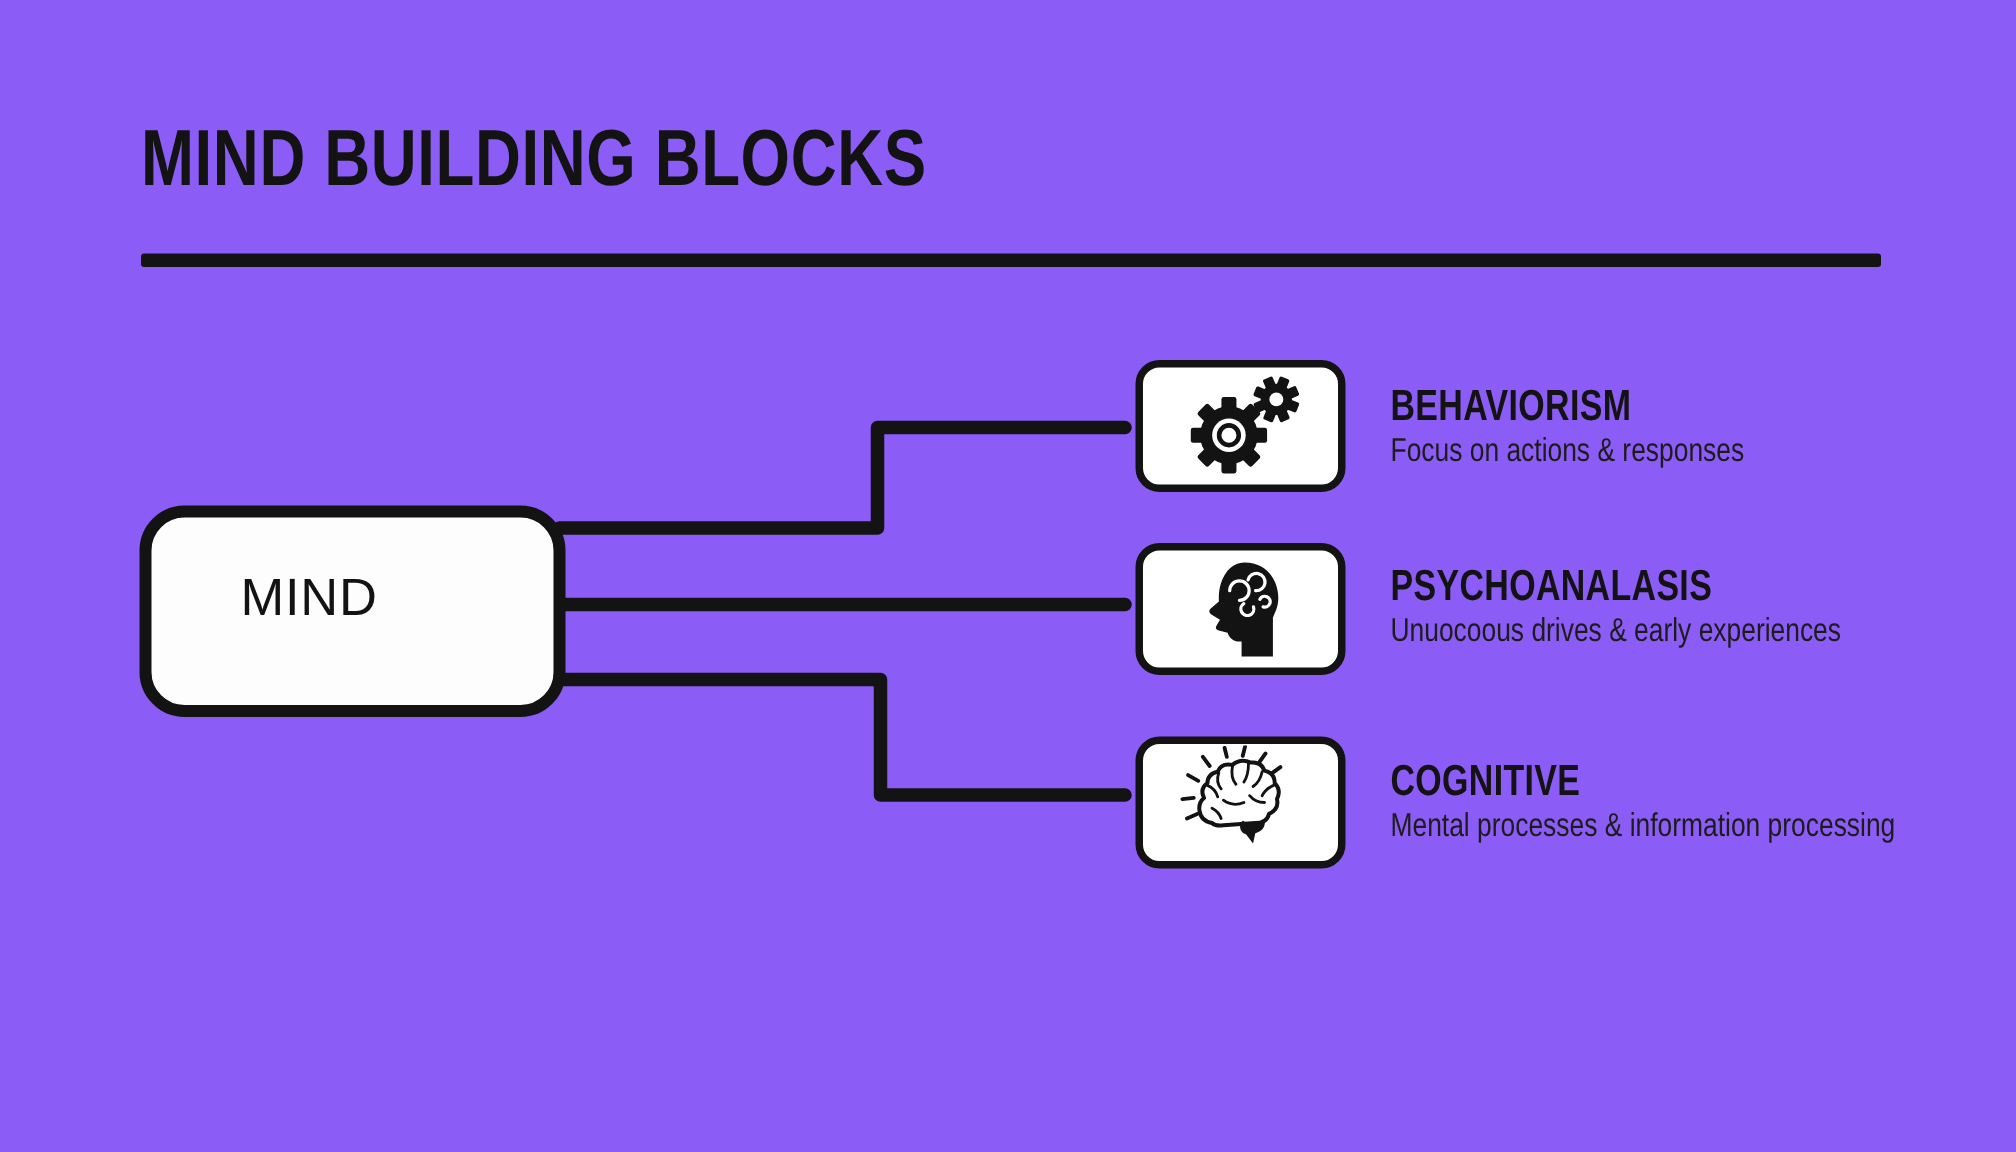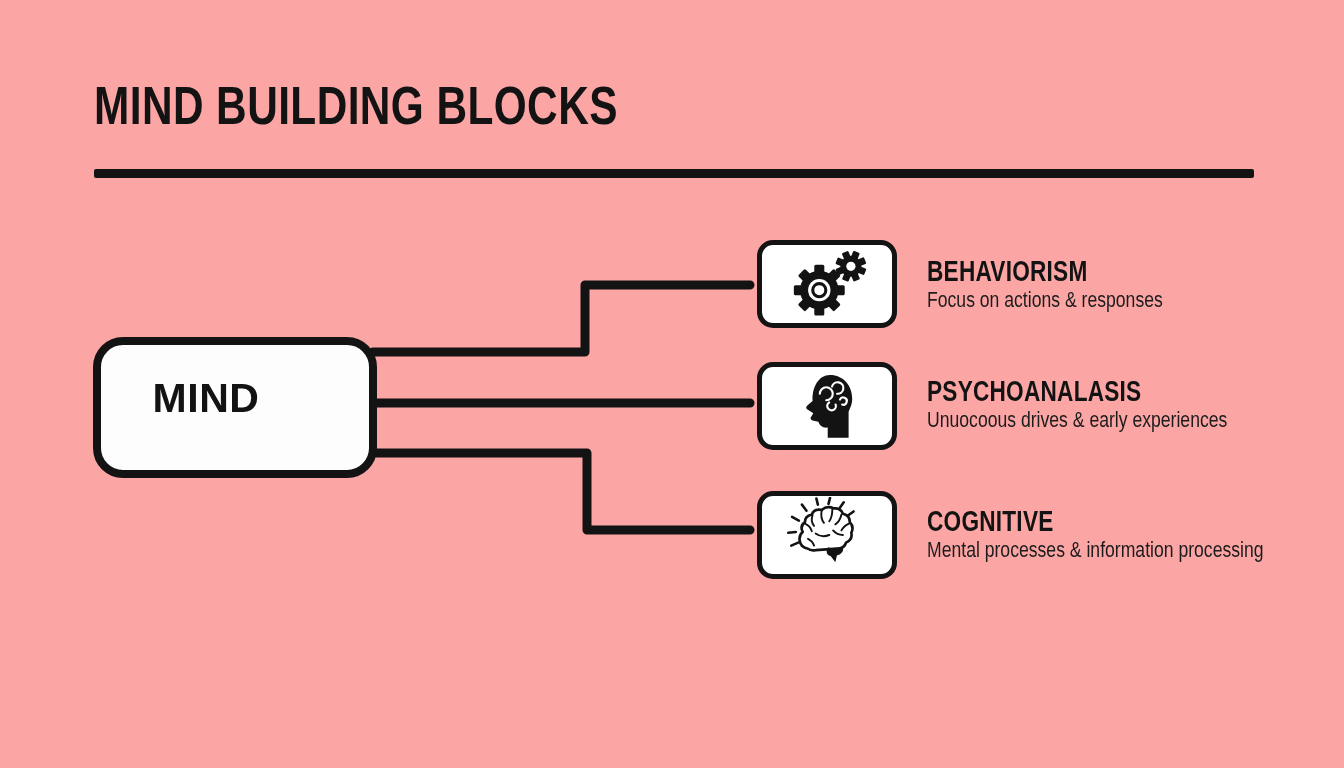--- a/index.html
+++ b/index.html
@@ -1,18 +1,18 @@
 <!DOCTYPE html>
 <html><head>
 <meta charset="utf-8">
 <style>
   html,body{margin:0;padding:0;background:#e9e9e9;}
   .canvas{
     position:relative;width:1344px;height:768px;margin:0 auto;
-    background:#fca5a5;color:#131313;overflow:hidden;
+    background:#8b5cf6;color:#131313;overflow:hidden;
     font-family:"Liberation Sans", sans-serif;
   }
   .title{
     position:absolute;left:94px;top:76px;margin:0;
     font-size:53px;font-weight:700;line-height:1.15;white-space:nowrap;
     letter-spacing:0.5px;color:#131313;
     transform:scaleX(0.8);transform-origin:left top;
   }
   .rule{
     position:absolute;left:94px;top:169px;width:1160px;height:9px;
@@ -22,21 +22,21 @@
   .connectors path{stroke:#131313;stroke-width:9;fill:none;
     stroke-linecap:round;stroke-linejoin:round;}
   .root-node{
     position:absolute;left:93px;top:337px;width:284px;height:141px;
     box-sizing:border-box;border:8px solid #131313;border-radius:30px;
     background:#fdfdfd;z-index:2;
     display:flex;align-items:center;justify-content:center;
     padding-right:58px;
   }
   .root-text{
-    text-align:center;font-size:41px;font-weight:700;line-height:43px;
+    text-align:center;font-size:35px;font-weight:400;line-height:43px;
     letter-spacing:0.5px;transform:translateY(-9px);
   }
   .root-text span{display:block;}
   .icon-card{
     position:absolute;left:757px;width:140px;height:88px;
     box-sizing:border-box;border:5px solid #131313;border-radius:16px;
     background:#ffffff;z-index:2;
     display:flex;align-items:center;justify-content:center;
   }
   .card-1{top:240px;} .card-2{top:362px;} .card-3{top:491px;}

